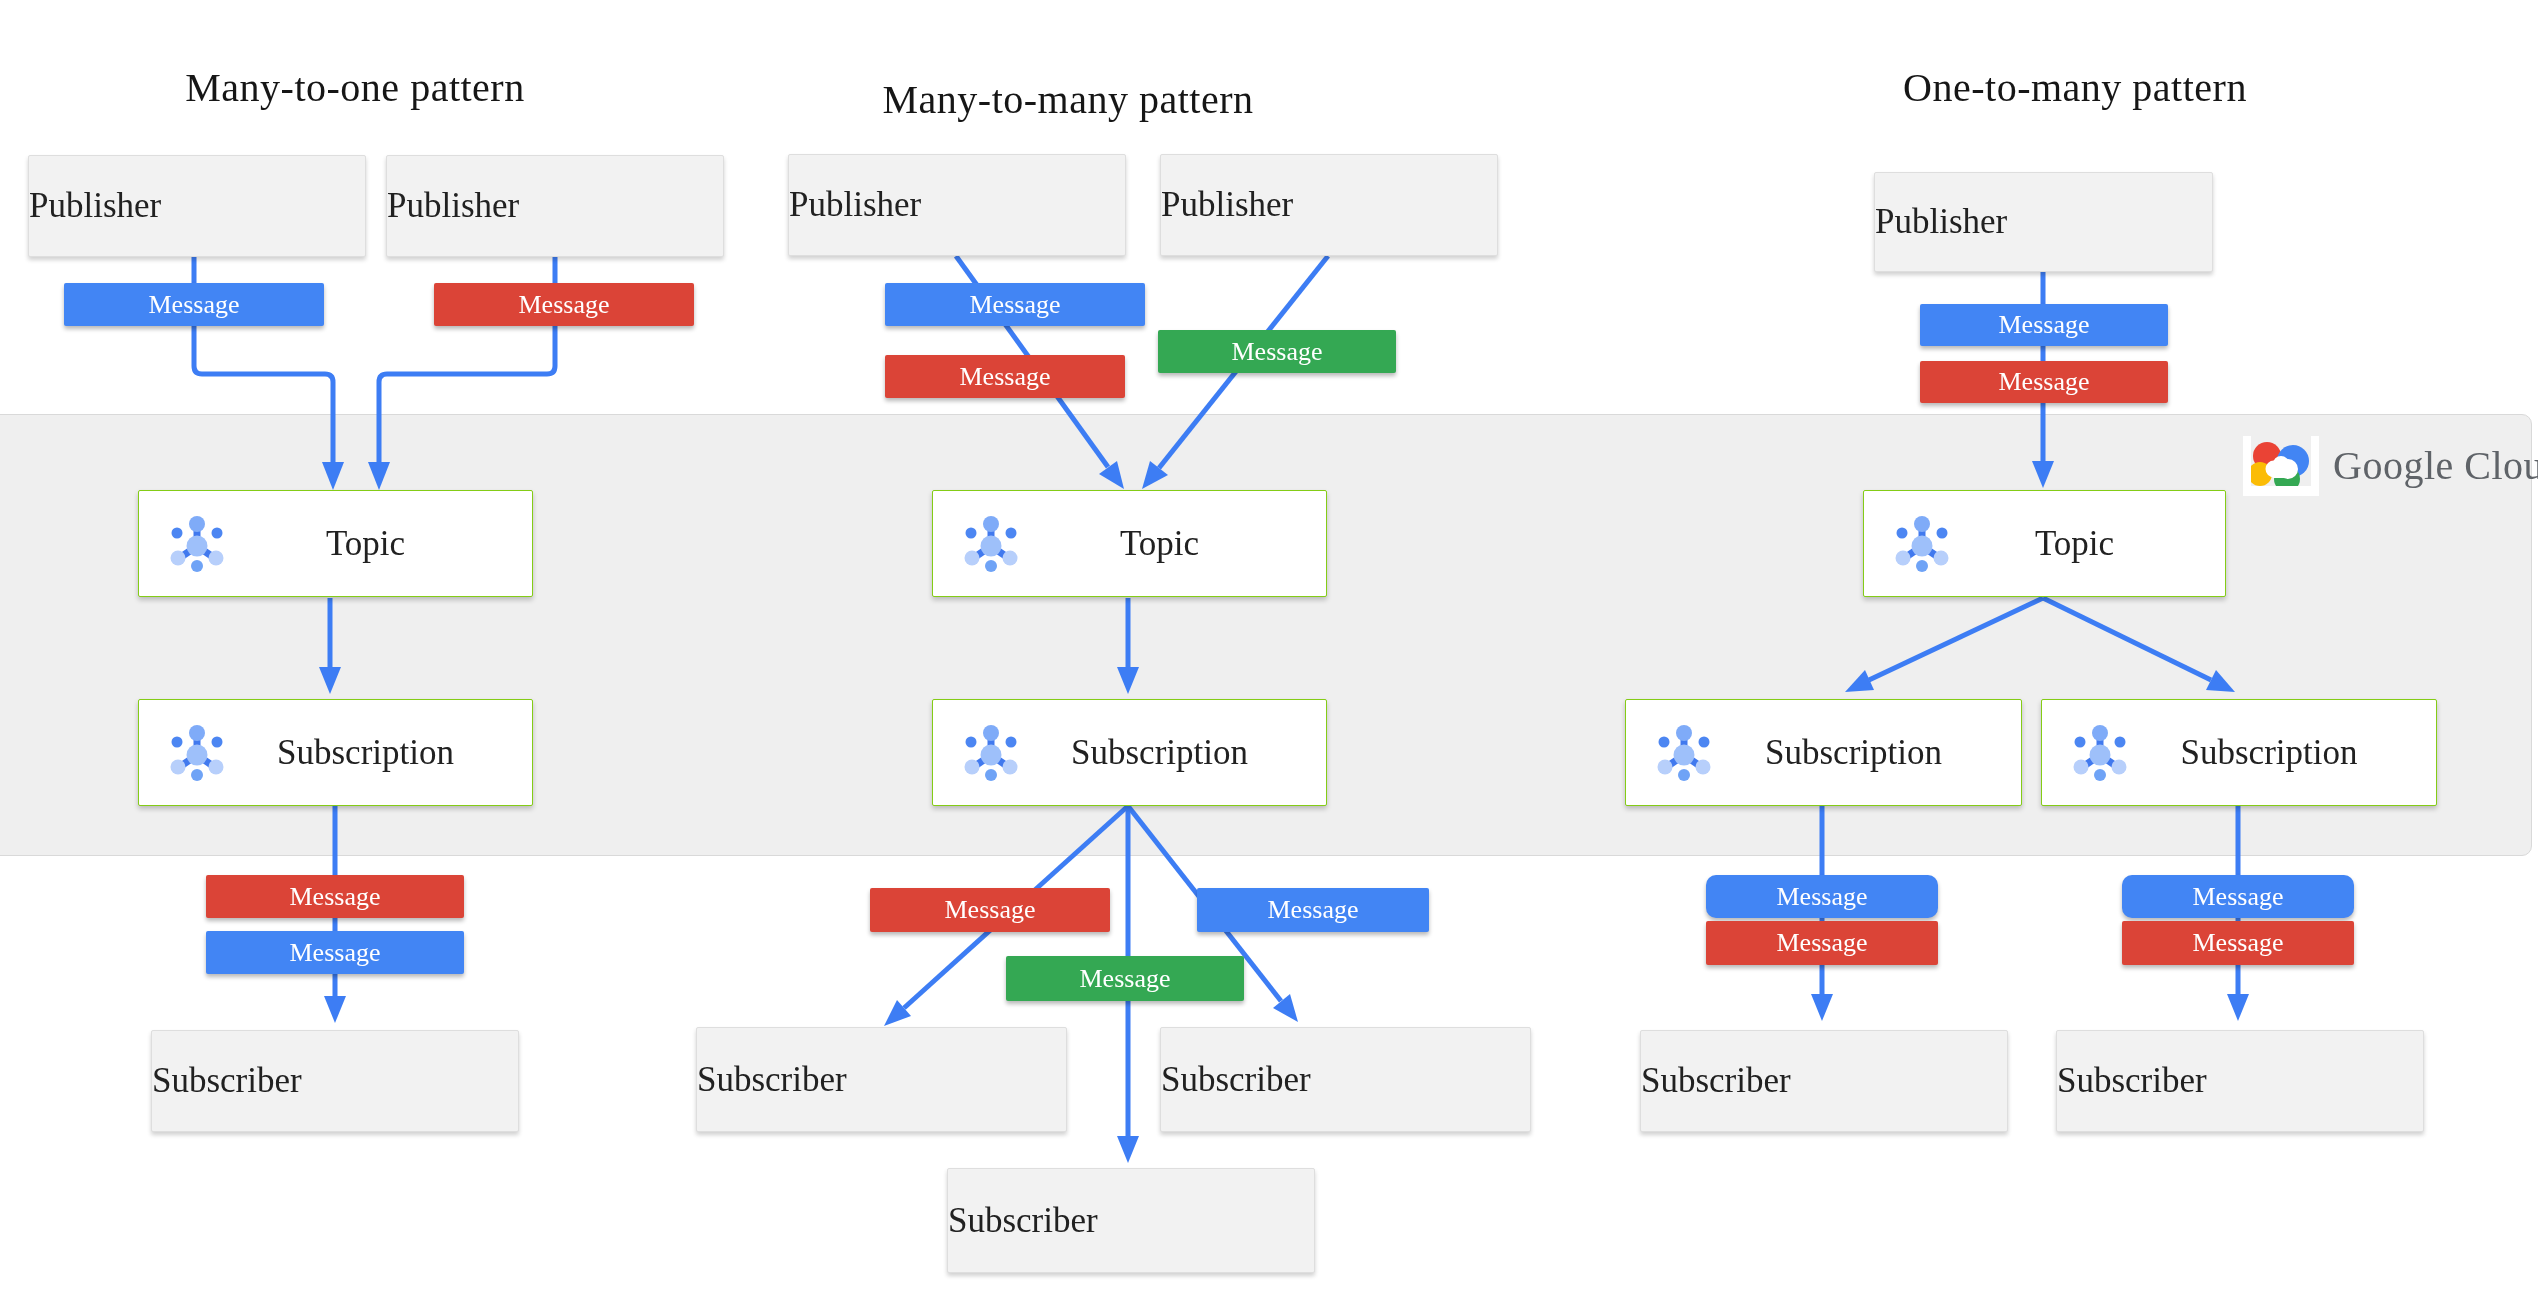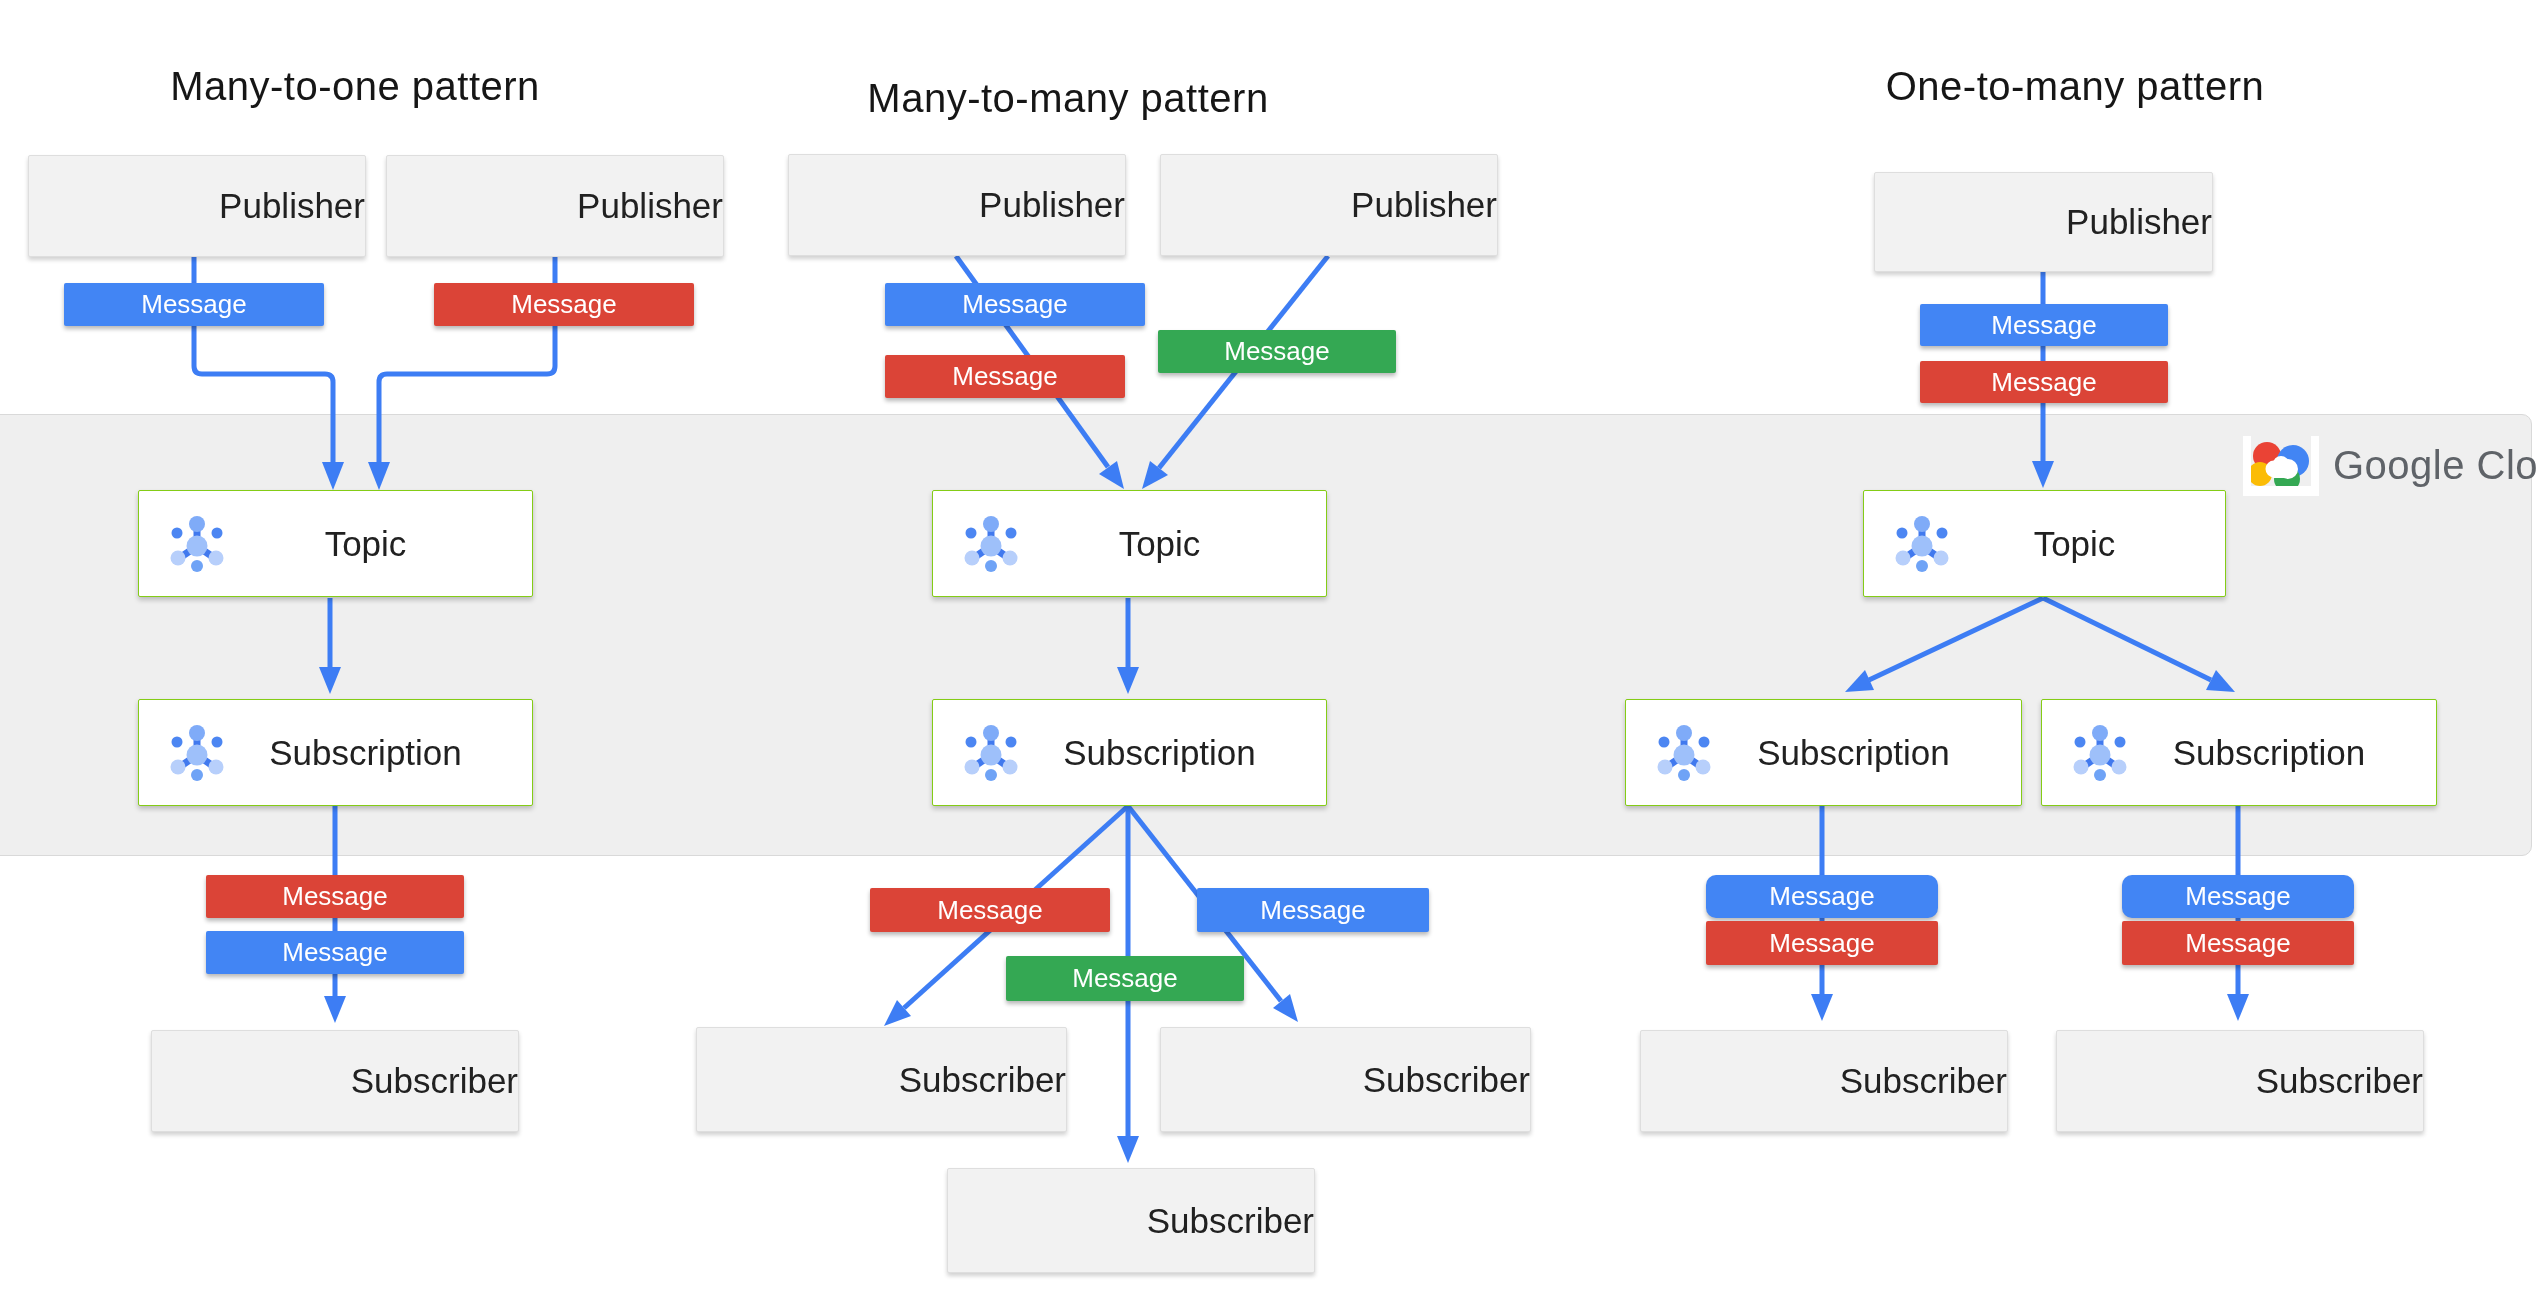--- a/index.html
+++ b/index.html
@@ -1,30 +1,30 @@
 <!DOCTYPE html>
 <html><head>
 <meta charset="utf-8">
 <style>
   html,body{margin:0;padding:0;background:#ffffff;}
   .canvas{
     position:relative;width:2538px;height:1305px;background:#ffffff;overflow:hidden;
-    font-family:Liberation Sans, sans-serif;color:#1f1f1f;
+    font-family:Liberation Serif, serif;color:#1f1f1f;
   }
   .band{
     position:absolute;left:-6px;top:414px;width:2536px;height:440px;
     background:#efefef;border:1px solid #d9d9d9;border-radius:0 10px 10px 0;z-index:0;
   }
   .connectors{position:absolute;left:0;top:0;z-index:1;}
   .title{
     position:absolute;z-index:2;font-size:40px;color:#161616;text-align:center;
     letter-spacing:0.5px;white-space:nowrap;
   }
   .node{
-    position:absolute;z-index:2;display:flex;align-items:center;justify-content:flex-end;
+    position:absolute;z-index:2;display:flex;align-items:center;justify-content:flex-start;
     font-size:35px;color:#212121;border-radius:2px;
   }
   .gray-node{background:#f2f2f2;border:1px solid #dedede;box-shadow:0 3px 4px rgba(0,0,0,0.18);}
   .white-node{background:#ffffff;border:1px solid #84cc16;box-shadow:0 3px 5px rgba(0,0,0,0.22);}
   .node.iconed{justify-content:flex-start;}
   .node.iconed .icn{margin-left:30px;flex:0 0 auto;display:flex;}
   .node.iconed .lbl{flex:1;text-align:center;margin-right:26px;}
   .chip{
     position:absolute;z-index:3;display:flex;align-items:center;justify-content:center;
     font-size:26px;color:#ffffff;border-radius:2px;box-shadow:0 3px 4px rgba(0,0,0,0.28);

